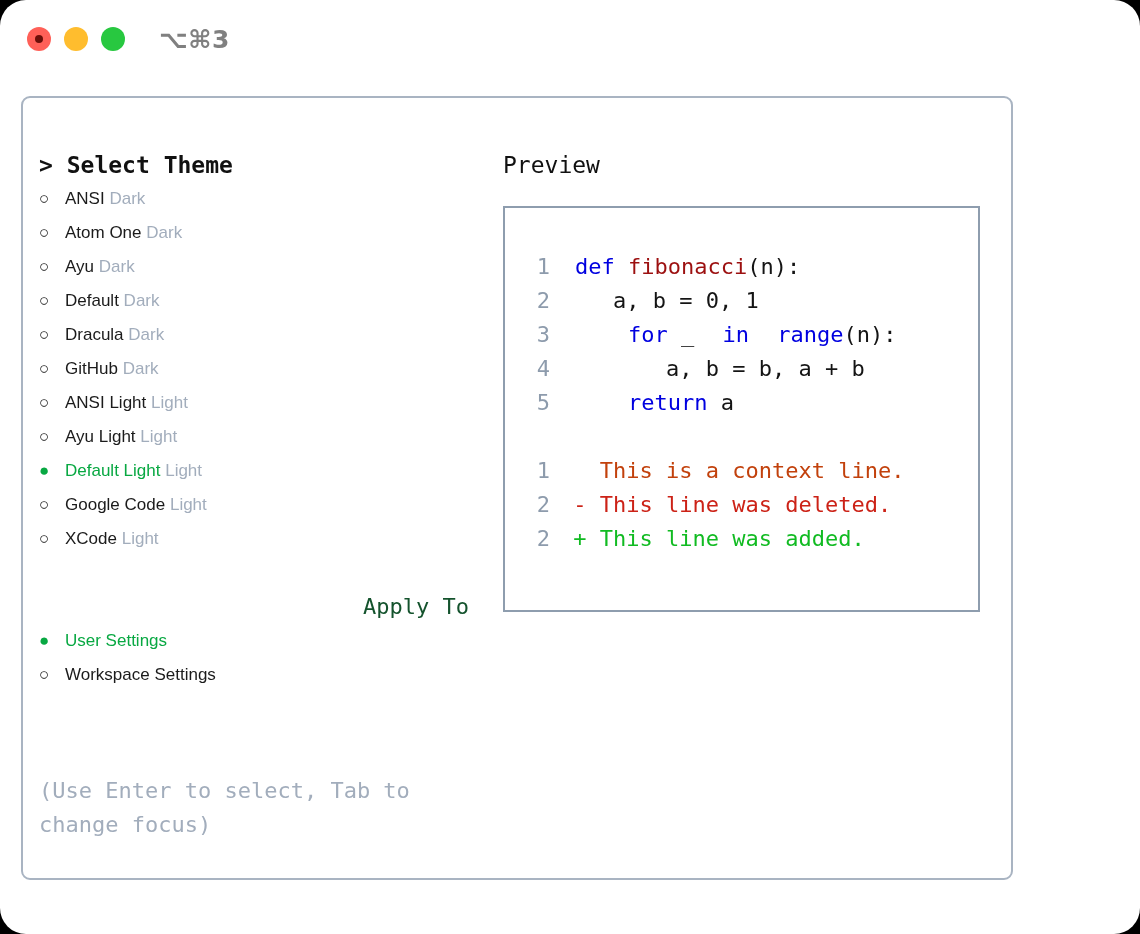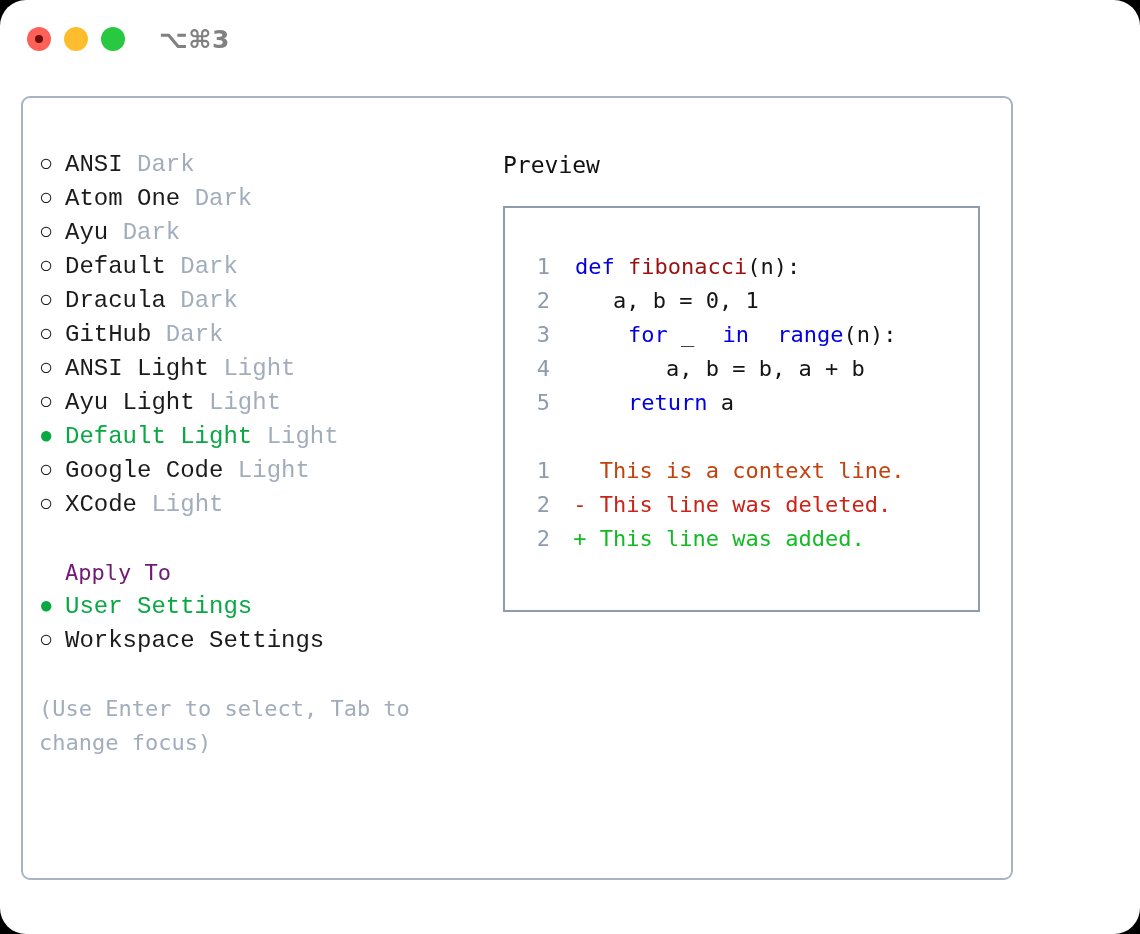--- a/index.html
+++ b/index.html
@@ -94,22 +94,22 @@
   }
   .header-row {
     font-family: "DejaVu Sans Mono", monospace;
     font-size: 23px;
     font-weight: 700;
     color: #111111;
     line-height: 34px;
     white-space: pre;
   }
   .theme-row {
-    font-family: Liberation Mono, monospace;
-    font-size: 24px;
+    font-family: Liberation Sans, sans-serif;
+    font-size: 17px;
     line-height: 34px;
     color: #1b1b1b;
     white-space: pre;
     display: block;
   }
   .theme-row .marker {
     display: inline-block;
     width: 26px;
   }
   .theme-row.selected,
@@ -120,32 +120,34 @@
     color: #a2adbc;
   }
 
   .section-gap {
     height: 34px;
   }
   .apply-header {
     font-family: "DejaVu Sans Mono", monospace;
     font-size: 22px;
     line-height: 34px;
-    color: #701a75;
+    color: #14532d;
     white-space: pre;
     padding-left: 26px;
+    text-align: right;
   }
   .hint {
     font-family: "DejaVu Sans Mono", monospace;
     font-size: 22px;
     line-height: 34px;
     color: #a2adbc;
     width: 410px;
     white-space: pre-wrap;
     word-break: break-word;
+    margin-top: 48px;
   }
 
   
   .right-col {
     position: absolute;
     left: 480px;
     top: 50px;
     width: 500px;
   }
   .preview-title {
@@ -202,20 +204,21 @@
       <span class="dot yellow"></span>
       <span class="dot green"></span>
     </div>
     <div class="shortcut">⌥⌘3</div>
   </div>
 
   <div class="panel">
     <div class="columns">
 
       <div class="left-col">
+        <div class="header-row"><span>&gt; </span><span>Select Theme</span></div>
         <div id="theme-list">
             <div class="theme-row"><span class="marker">○</span><span>ANSI</span> <span class="variant">Dark</span></div>
             <div class="theme-row"><span class="marker">○</span><span>Atom One</span> <span class="variant">Dark</span></div>
             <div class="theme-row"><span class="marker">○</span><span>Ayu</span> <span class="variant">Dark</span></div>
             <div class="theme-row"><span class="marker">○</span><span>Default</span> <span class="variant">Dark</span></div>
             <div class="theme-row"><span class="marker">○</span><span>Dracula</span> <span class="variant">Dark</span></div>
             <div class="theme-row"><span class="marker">○</span><span>GitHub</span> <span class="variant">Dark</span></div>
             <div class="theme-row"><span class="marker">○</span><span>ANSI Light</span> <span class="variant">Light</span></div>
             <div class="theme-row"><span class="marker">○</span><span>Ayu Light</span> <span class="variant">Light</span></div>
             <div class="theme-row selected"><span class="marker">●</span><span>Default Light</span> <span class="variant">Light</span></div>

